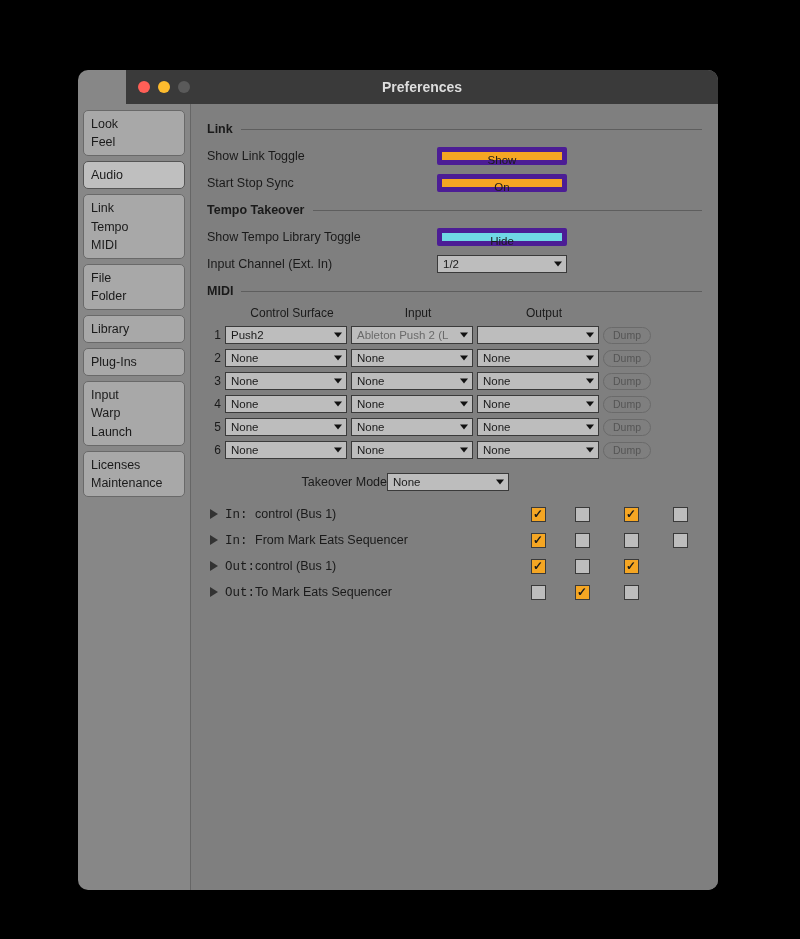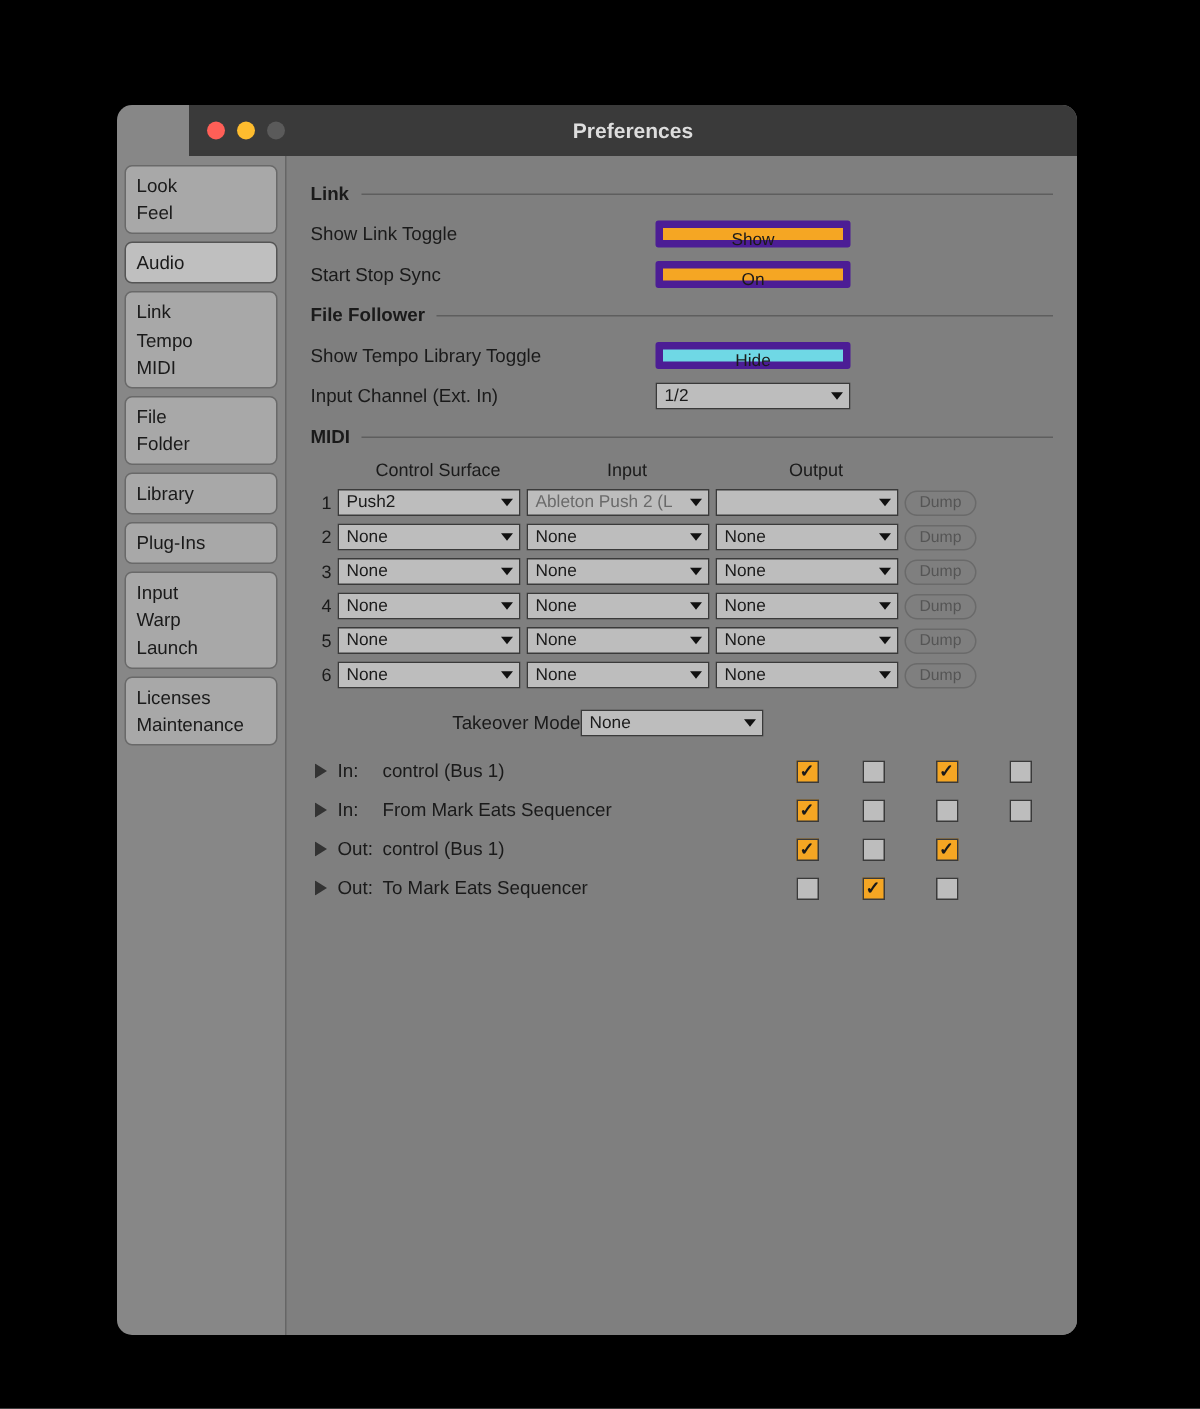--- a/index.html
+++ b/index.html
@@ -88,21 +88,21 @@
 .ports-head .pt { font-weight: 600; font-size: 12.5px; }
 .ports-head .rule { flex: 1; height: 1px; background: #5e5e5e; margin: 0 8px; }
 .ports-head .cols { display: flex; gap: 0; font-weight: 600; font-size: 12px; }
 .ports-head .cols > div { width: 44px; text-align: center; }
 .ports-head .cols > div.wide { width: 54px; }
 
 .port-row { display: flex; align-items: center; height: 26px; }
 .port-row .disc { width: 14px; display: flex; align-items: center; justify-content: center; cursor: pointer; }
 .port-row .disc svg { display: block; }
 .port-row .pname { flex: 1; font-size: 12.5px; padding-left: 4px; }
-.port-row .pname .dir { display: inline-block; width: 30px; }
+.port-row .pname .dir { display: inline-block; width: 30px; font-family: Liberation Mono, monospace; }
 .port-row .checks { display: flex; }
 .port-row .checks > div { width: 44px; display: flex; justify-content: center; }
 .port-row .checks > div.wide { width: 54px; }
 
 .cb {
   width: 15px; height: 15px; border: 1px solid #3a3a3a; background: #bdbdbd;
   display: flex; align-items: center; justify-content: center; cursor: pointer;
 }
 .cb.on { background: #f5a623; }
 .cb.on::after { content: "✓"; font-size: 12px; color: #1a1a1a; font-weight: 700; line-height: 1; }
@@ -164,21 +164,21 @@
       <div class="row">
         <div class="lab">Show Link Toggle</div>
         <div class="btn-toggle orange">Show</div>
       </div>
       <div class="row">
         <div class="lab">Start Stop Sync</div>
         <div class="btn-toggle orange">On</div>
       </div>
 
       <div class="sec-head">
-        <span class="label">File Follower</span>
+        <span class="label">Tempo Takeover</span>
         <div class="rule"></div>
       </div>
       <div class="row">
         <div class="lab">Show Tempo Library Toggle</div>
         <div class="btn-toggle cyan">Hide</div>
       </div>
       <div class="row">
         <div class="lab">Input Channel (Ext. In)</div>
         <div class="dd w130">1/2</div>
       </div>

